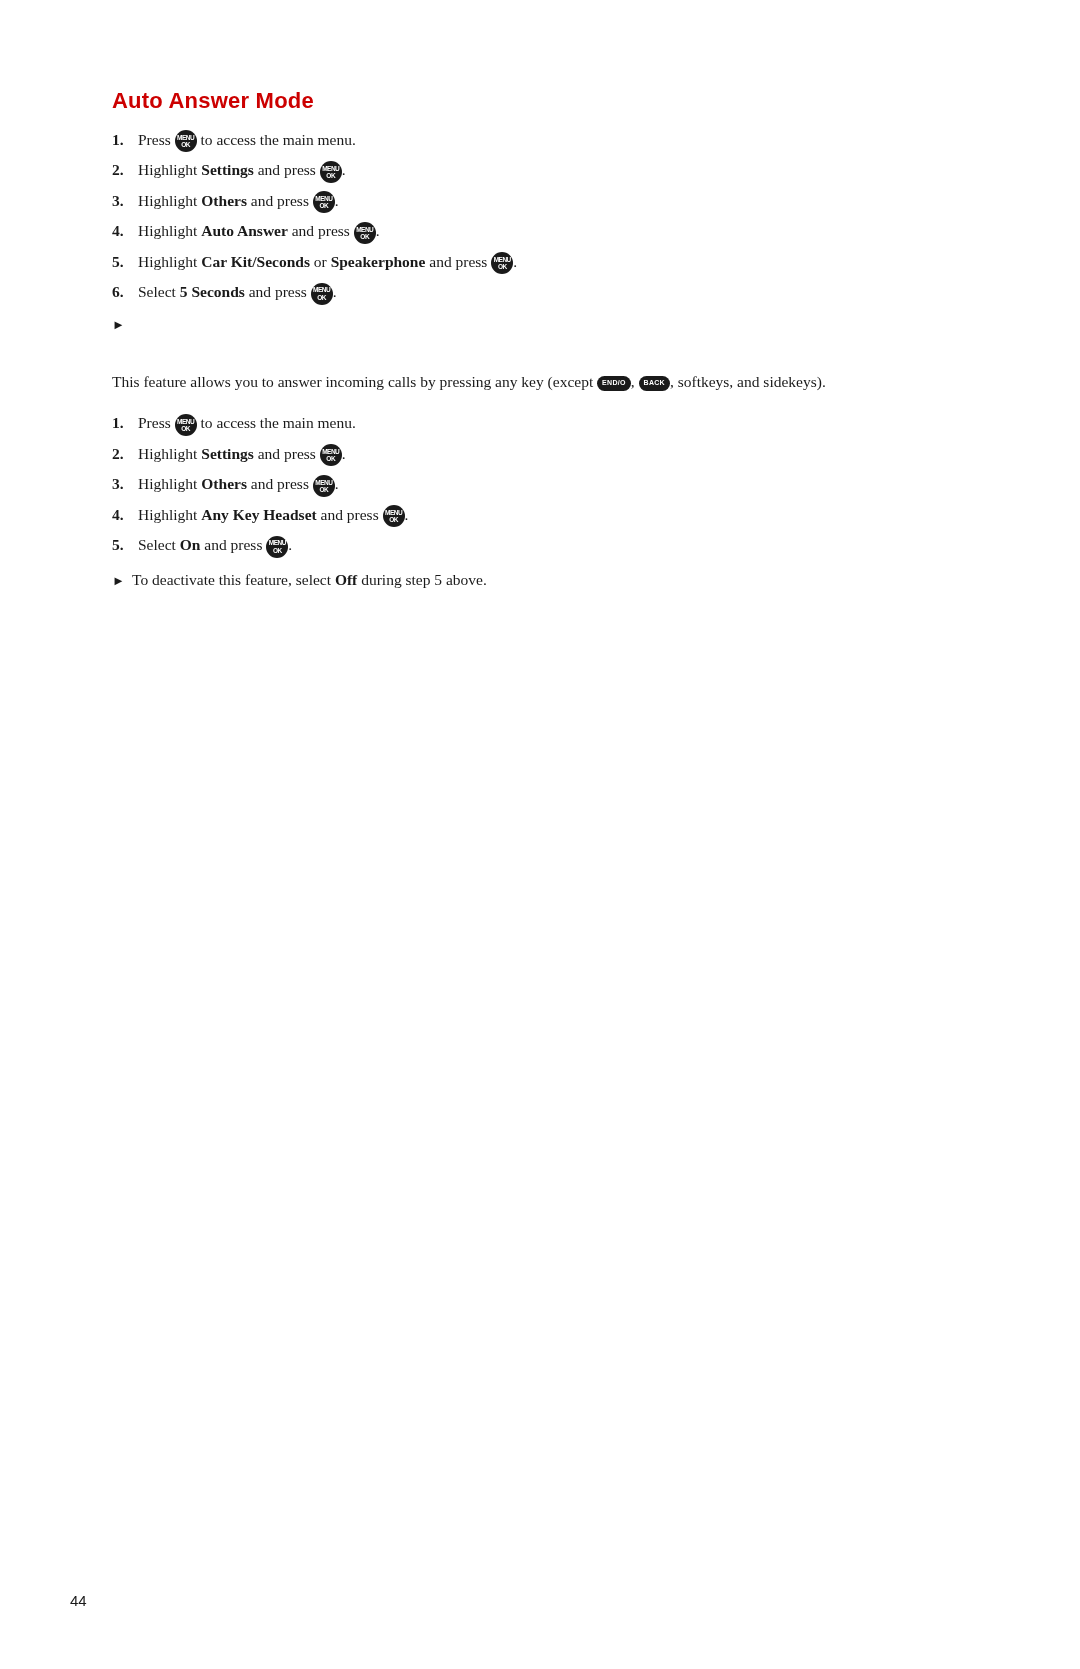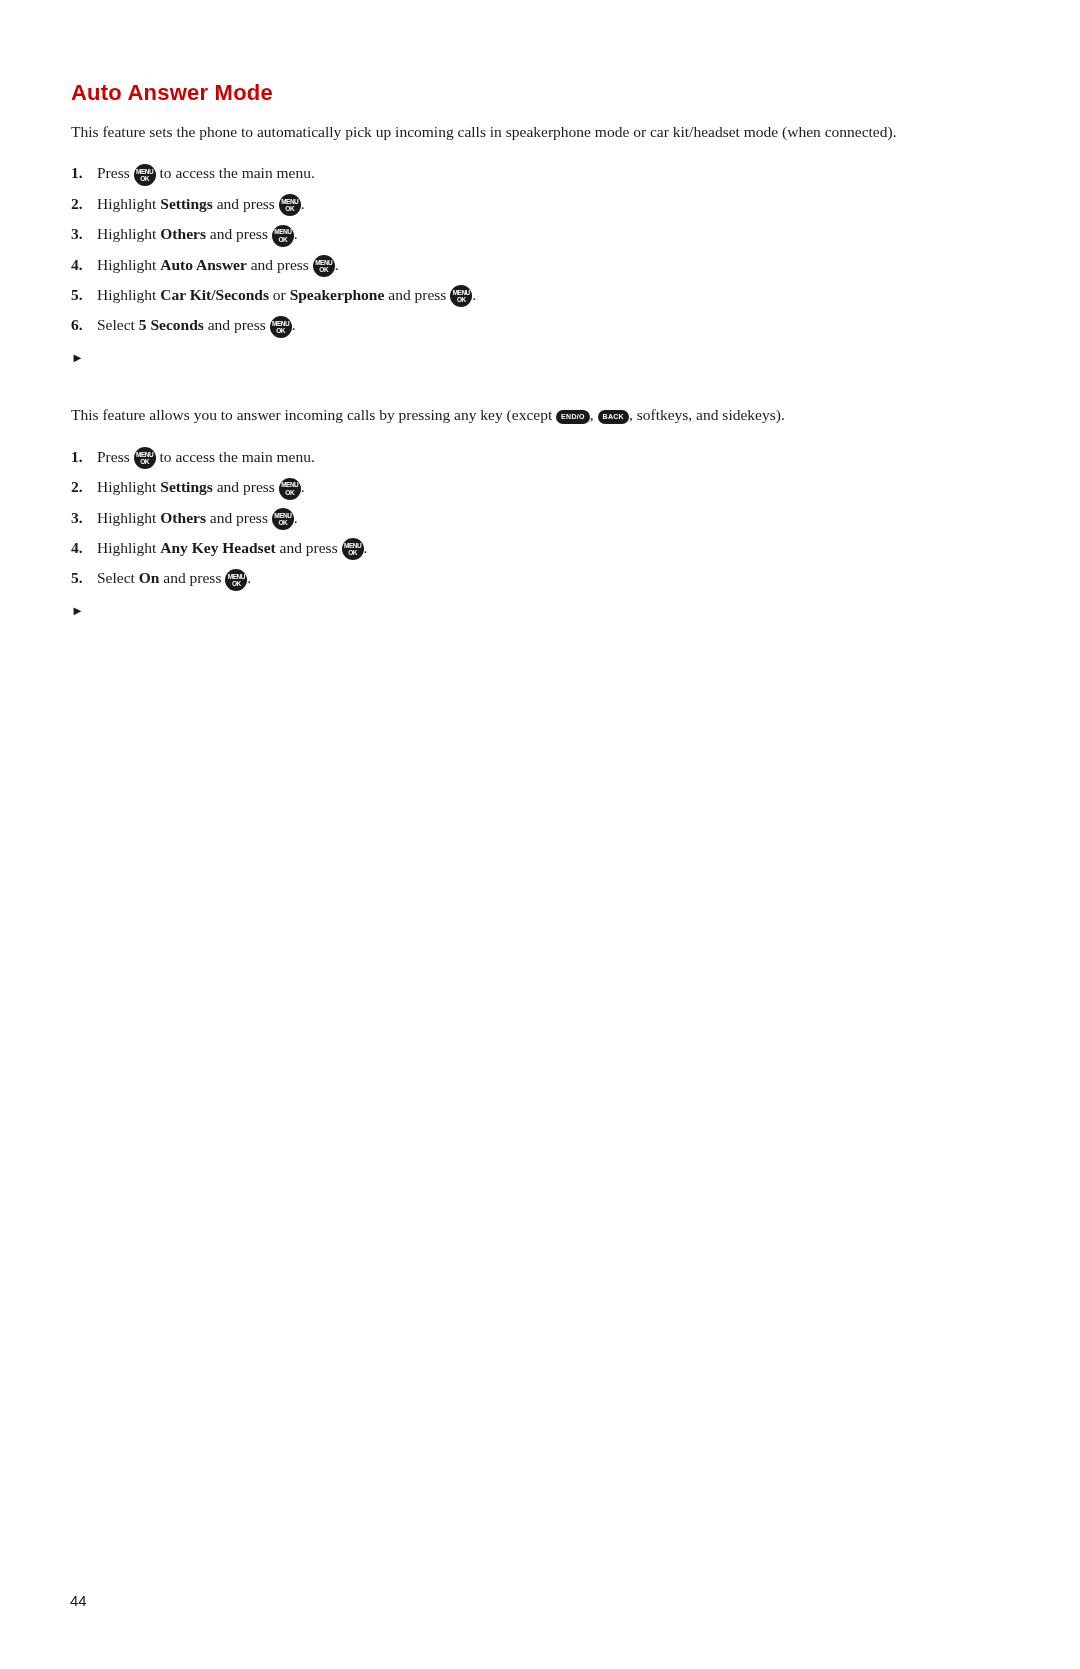--- a/index.html
+++ b/index.html
@@ -12,23 +12,23 @@
       background: #ffffff;
       font-family: 'Times New Roman', Times, serif;
       font-size: 16px;
       color: #1a1a1a;
       width: 1080px;
       min-height: 1669px;
       position: relative;
     }
 
     .page {
-      padding: 80px 160px 80px 71px;
+      padding: 80px 160px 80px 112px;
       max-width: 1080px;
-      margin: 0 auto;
+      margin: 8px auto;
     }
 
     .section-title {
       font-family: Arial, sans-serif;
       font-weight: 900;
       font-size: 22px;
       color: #cc0000;
       margin-bottom: 14px;
       letter-spacing: 0.01em;
     }
@@ -154,21 +154,20 @@
       color: #1a1a1a;
     }
   </style>
 </head>
 <body>
 
 <div class="page">
 
   <div class="section">
     <h2 class="section-title">Auto Answer Mode</h2>
-    <p class="description">This feature sets the phone to automatically pick up incoming calls in speakerphone mode or car kit/headset mode (when connected).</p>
 
     <ol class="steps-list">
 
       <li>
         <span class="step-num"><strong>1.</strong></span>
         <span class="step-content">
           Press <span class="menu-btn">
               <span class="btn-top">MENU</span>
               <span class="btn-bottom">OK</span>
             </span> to access the main menu.
@@ -284,17 +283,18 @@
           Select <strong>On</strong> and press <span class="menu-btn">
               <span class="btn-top">MENU</span>
               <span class="btn-bottom">OK</span>
             </span>.
         </span>
       </li>
     </ol>
 
     <div class="bullet-item">
       <span class="bullet-arrow">►</span>
+      <span>To deactivate this feature, select <strong>Off</strong> during step 5 above.</span>
     </div>
   </div>
 
   <div class="page-number">44</div>
 </div>
 
 </body></html>

